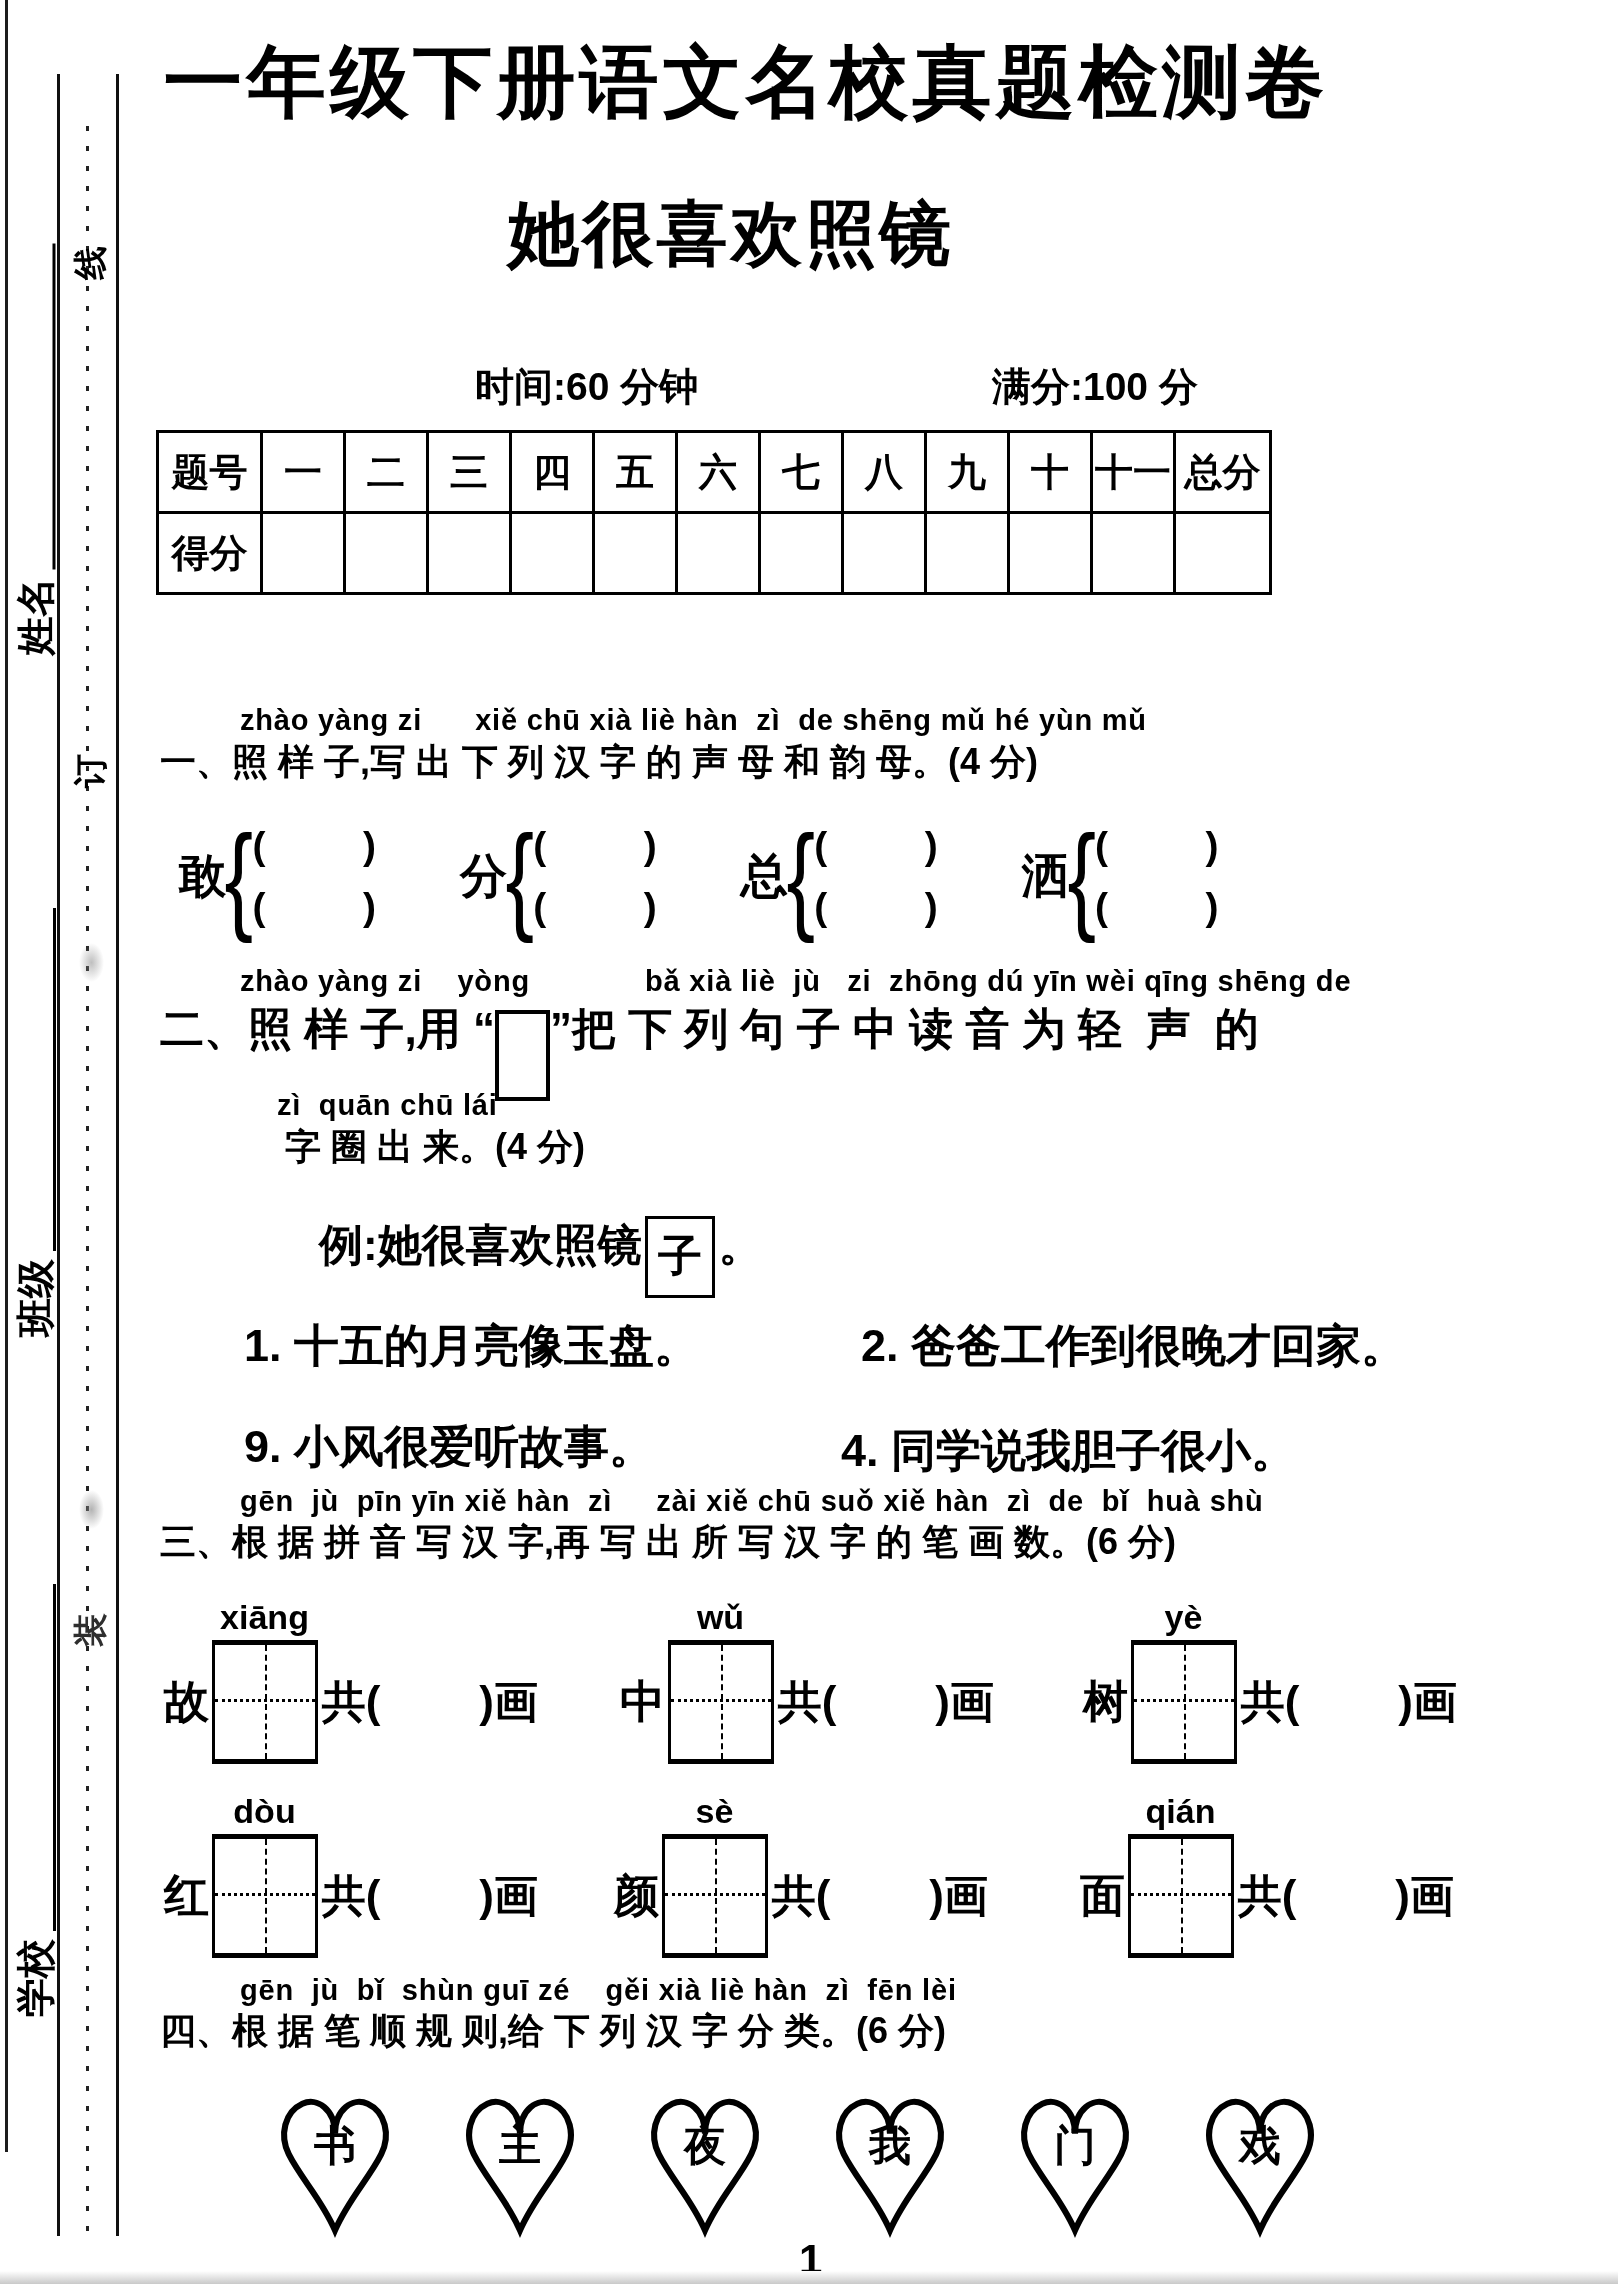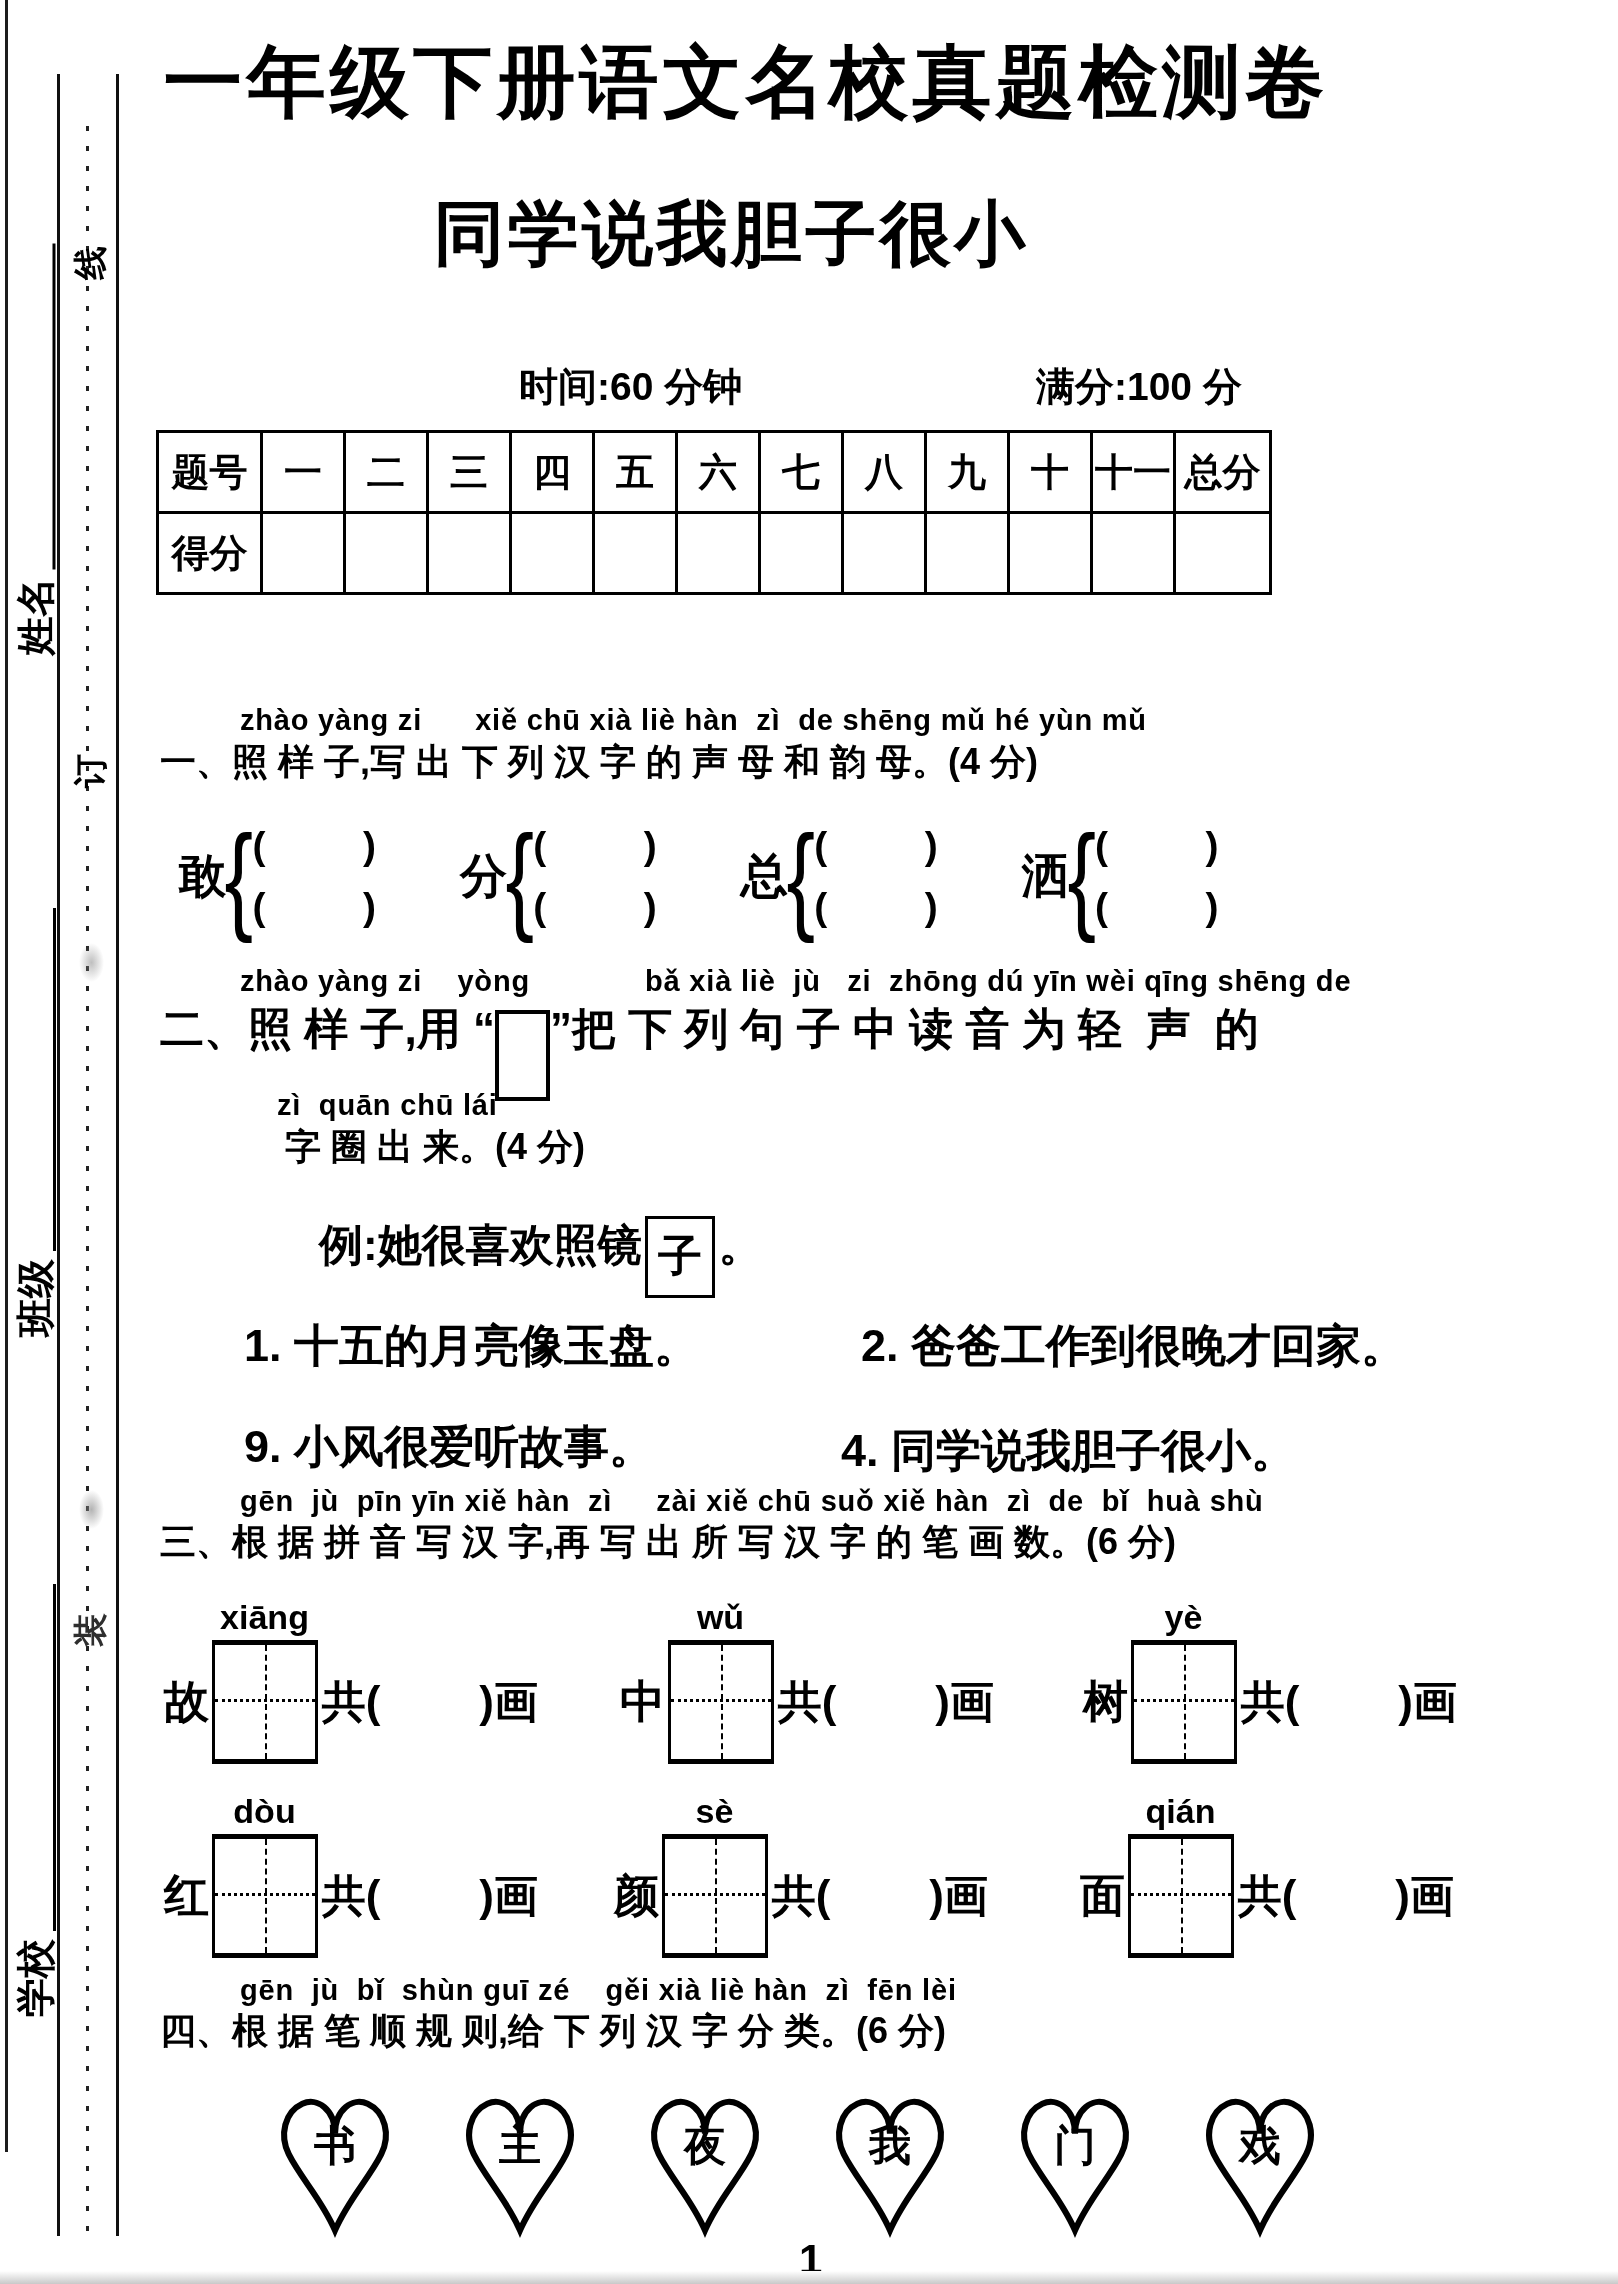--- a/index.html
+++ b/index.html
@@ -30,21 +30,21 @@
     transform:rotate(-90deg);
   }
   .smudge { left:79px; width:25px; height:39px; border-radius:50%;
     background:radial-gradient(closest-side,#8a8a8a,transparent); opacity:.55; }
 
   
   .title1 { left:746px; top:30px; transform:translateX(-50%); white-space:nowrap;
     font-size:79px; font-weight:bold; letter-spacing:4.2px; }
   .title2 { left:731px; top:187px; transform:translateX(-50%); white-space:nowrap;
     font-size:71px; font-weight:bold; letter-spacing:3.4px; }
-  .info { font-size:39px; font-weight:bold;margin-left:44px; }
+  .info { font-size:39px; font-weight:bold; }
   .info-time  { left:475px;  top:360px; }
   .info-score { left:992px; top:360px; }
 
   
   table.score { left:156px; top:430px; position:absolute; border-collapse:collapse; table-layout:fixed; width:1116px; }
   table.score td { border:3.4px solid #000; height:81px; text-align:center;
     font-size:38px; font-weight:bold; padding:0; overflow:hidden; }
   table.score col.c-first { width:104px; }
   table.score col.c-last  { width:96px; }
 
@@ -112,21 +112,21 @@
     <span class="mblank"></span>
   </div>
 
   <span class="abs bind-char" style="top:240px;">线</span>
   <span class="abs bind-char" style="top:748px;">订</span>
   <span class="abs bind-char" style="top:1607px; color:#2e2e2e;">装</span>
   <div class="abs smudge" style="top:943px;"></div>
   <div class="abs smudge" style="top:1490px; opacity:.65;"></div>
 
   <div class="abs title1">一年级下册语文名校真题检测卷</div>
-  <div class="abs title2">同学说我胆子很小</div>
+  <div class="abs title2">她很喜欢照镜</div>
   <div class="abs info info-time">时间:60 分钟</div>
   <div class="abs info info-score">满分:100 分</div>
 
   <table class="score">
     <colgroup>
       <col class="c-first">
         <col>
         <col>
         <col>
         <col>

